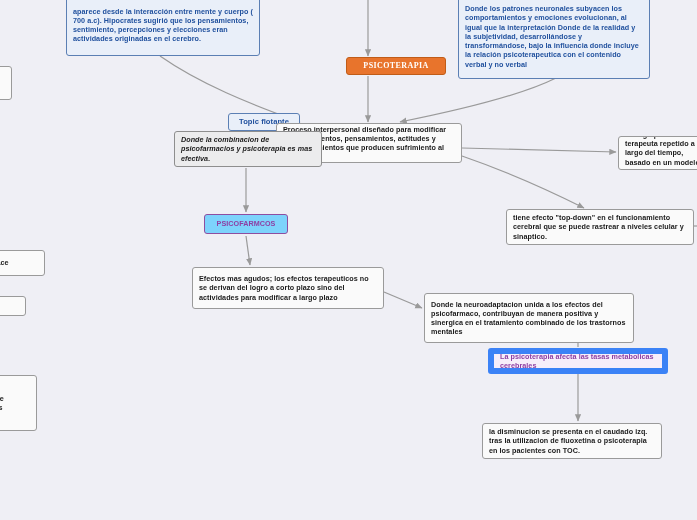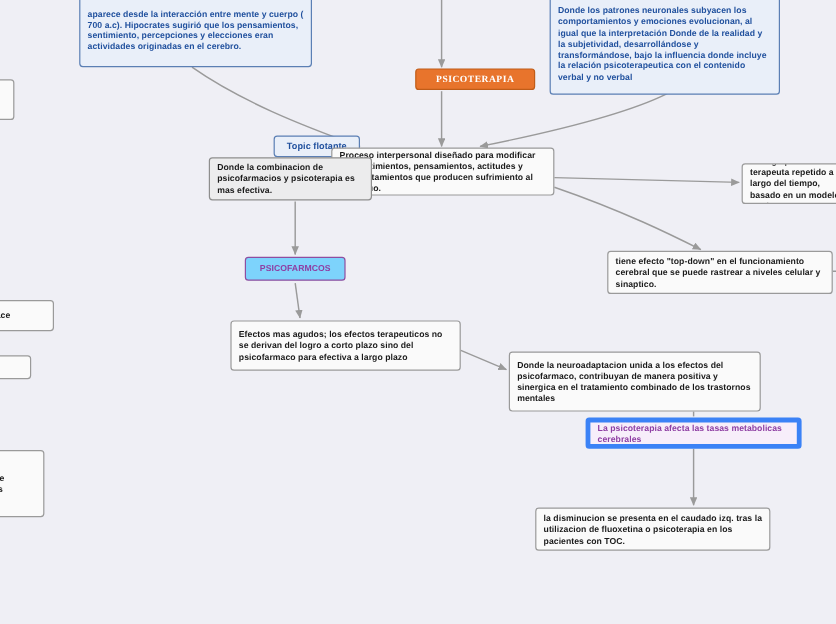--- a/index.html
+++ b/index.html
@@ -64,21 +64,21 @@
     letter-spacing: 0.4px;
   }
   .n-purple {
     background: #7dd3fc;
     border: 1px solid #8e4ea0;
     color: #8e3fa3;
     text-align: center;
   }
   .n-purple-wide {
     background: #f7eefa;
-    border: 4px solid #3b82f6;
+    border: 6px solid #3b82f6;
     color: #8e3fa3;
     text-align: left;
   }
   .n-topic {
     background: #e9eff9;
     border: 1px solid #5b7fb4;
     color: #21519e;
     text-align: center;
     font-size: 7.6px;
   }
@@ -118,28 +118,28 @@
         <path d="M 694,226 L 697,226"></path>
       </g>
   </svg>
   <div id="node-layer">
       <div class="node n-blue center-v" style="left: 66px; top: -6px; width: 194px; height: 62px;"><span>aparece desde la interacción entre mente y cuerpo ( 700 a.c). Hipocrates sugirió que los pensamientos, sentimiento, percepciones y elecciones eran actividades originadas en el cerebro.</span></div>
       <div class="node n-blue center-v" style="left: 458px; top: -6px; width: 192px; height: 85px;"><span>Donde los patrones neuronales subyacen los comportamientos y emociones evolucionan, al igual que la interpretación Donde de la realidad y la subjetividad, desarrollándose y transformándose, bajo la influencia donde incluye la relación psicoterapeutica con el contenido verbal y no verbal</span></div>
       <div class="node n-white center-v" style="left: -14px; top: 66px; width: 26px; height: 34px;"><span></span></div>
       <div class="node n-orange center-b" style="left: 346px; top: 57px; width: 100px; height: 18px; font-family: Liberation Serif, serif;"><span>PSICOTERAPIA</span></div>
       <div class="node n-topic center-b" style="left: 228px; top: 77px; width: 72px; height: 18px; margin-top: 36px;"><span>Topic flotante</span></div>
       <div class="node n-white center-v" style="left: 276px; top: 123px; width: 186px; height: 40px;"><span>Proceso interpersonal diseñado para modificar los sentimientos, pensamientos, actitudes y comportamientos que producen sufrimiento al individuo.</span></div>
-      <div class="node n-gray center-v" style="left: 174px; top: 131px; width: 136px; height: 36px;"><span>Donde la combinacion de psicofarmacios y psicoterapia es mas efectiva.</span></div>
+      <div class="node n-gray center-v" style="left: 174px; top: 131px; width: 148px; height: 36px; font-style: italic;"><span>Donde la combinacion de psicofarmacios y psicoterapia es mas efectiva.</span></div>
       <div class="node n-white center-v" style="left: 618px; top: 136px; width: 94px; height: 34px;"><span>Dialogo paciente-terapeuta repetido a lo largo del tiempo, basado en un modelo teorico</span></div>
       <div class="node n-white center-v" style="left: 506px; top: 209px; width: 188px; height: 36px;"><span>tiene efecto "top-down" en el funcionamiento cerebral que se puede rastrear a niveles celular y sinaptico.</span></div>
       <div class="node n-purple center-b" style="left: 204px; top: 214px; width: 84px; height: 20px;"><span>PSICOFARMCOS</span></div>
-      <div class="node n-white center-v" style="left: 192px; top: 267px; width: 192px; height: 42px;"><span>Efectos mas agudos; los efectos terapeuticos no se derivan del logro a corto plazo sino del psicofarmaco para efectiva a largo plazo</span></div>
+      <div class="node n-white center-v" style="left: 192px; top: 267px; width: 192px; height: 42px;"><span>Efectos mas agudos; los efectos terapeuticos no se derivan del logro a corto plazo sino del actividades para modificar a largo plazo</span></div>
       <div class="node n-white center-v" style="left: 424px; top: 293px; width: 210px; height: 50px;"><span>Donde la neuroadaptacion unida a los efectos del psicofarmaco, contribuyan de manera positiva y sinergica en el tratamiento combinado de los trastornos mentales</span></div>
       <div class="node n-purple-wide center-v" style="left: 488px; top: 348px; width: 180px; height: 26px;"><span>La psicoterapia afecta las tasas metabolicas cerebrales</span></div>
-      <div class="node n-white center-v" style="left: 446px; top: 423px; width: 196px; height: 36px;"><span>la disminucion se presenta en el caudado izq. tras la utilizacion de fluoxetina o psicoterapia en los pacientes con TOC.</span></div>
+      <div class="node n-white center-v" style="left: 482px; top: 423px; width: 180px; height: 36px;"><span>la disminucion se presenta en el caudado izq. tras la utilizacion de fluoxetina o psicoterapia en los pacientes con TOC.</span></div>
       <div class="node n-white center-v" style="left: -26px; top: 250px; width: 71px; height: 26px;"><span>ria nace</span></div>
       <div class="node n-white center-v" style="left: -26px; top: 296px; width: 52px; height: 20px;"></div>
       <div class="node n-white center-v" style="left: -26px; top: 375px; width: 63px; height: 56px;"><span>cifica
 al y de
 urales
 os</span></div>
     </div>
 </div>
 
 </body></html>

